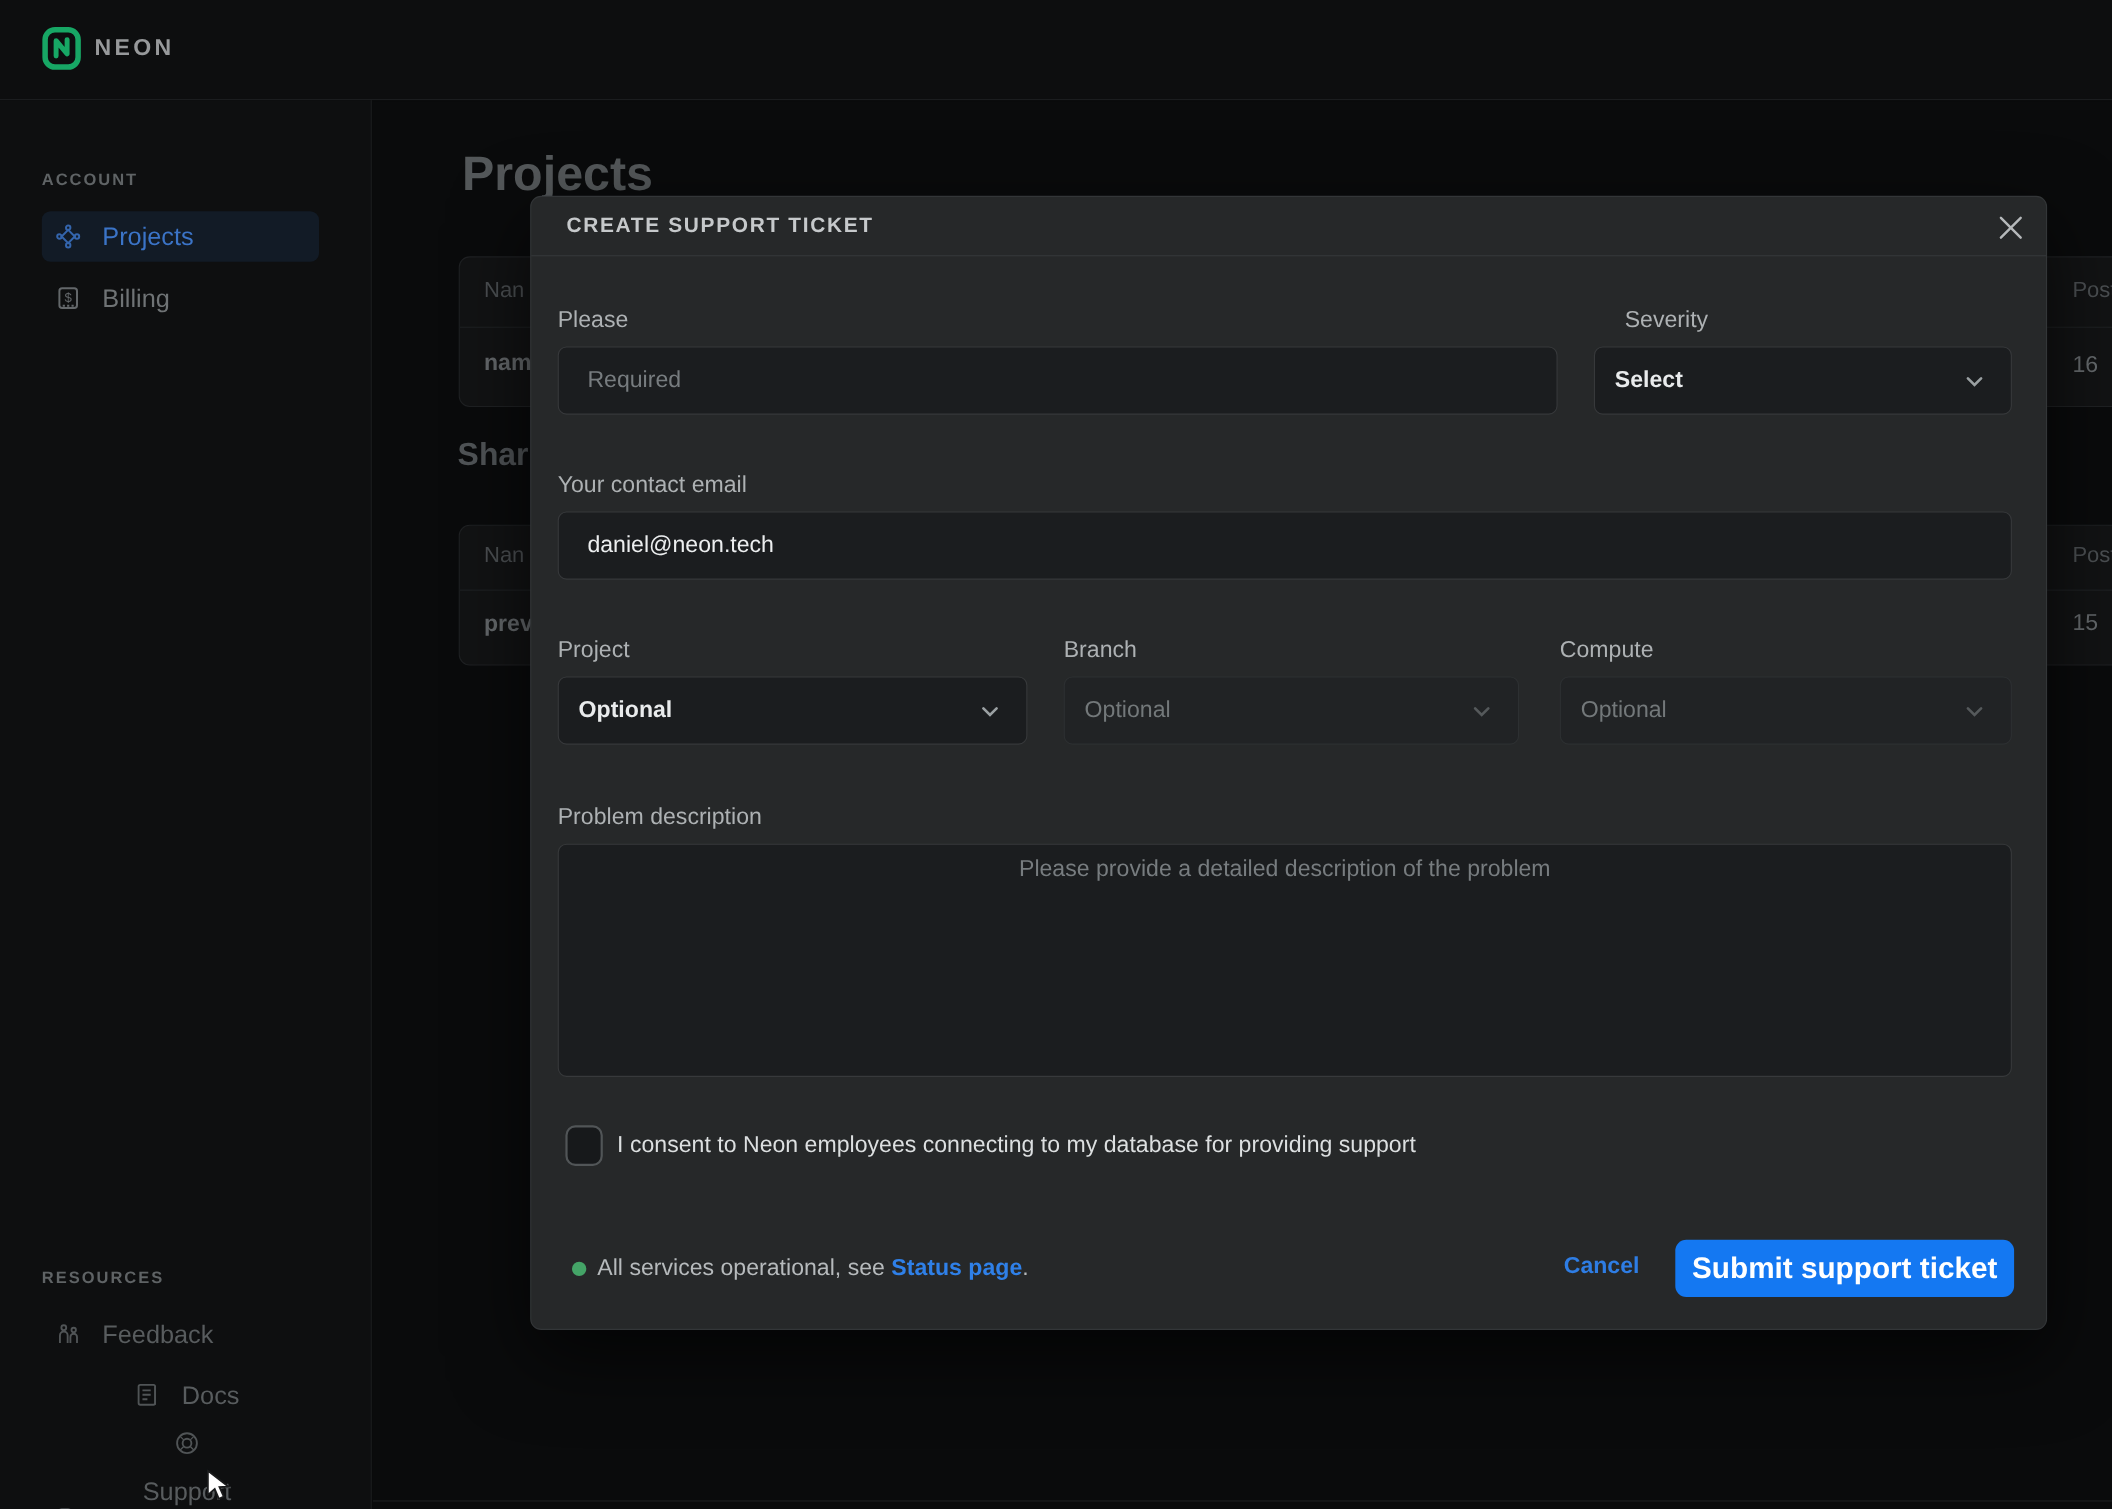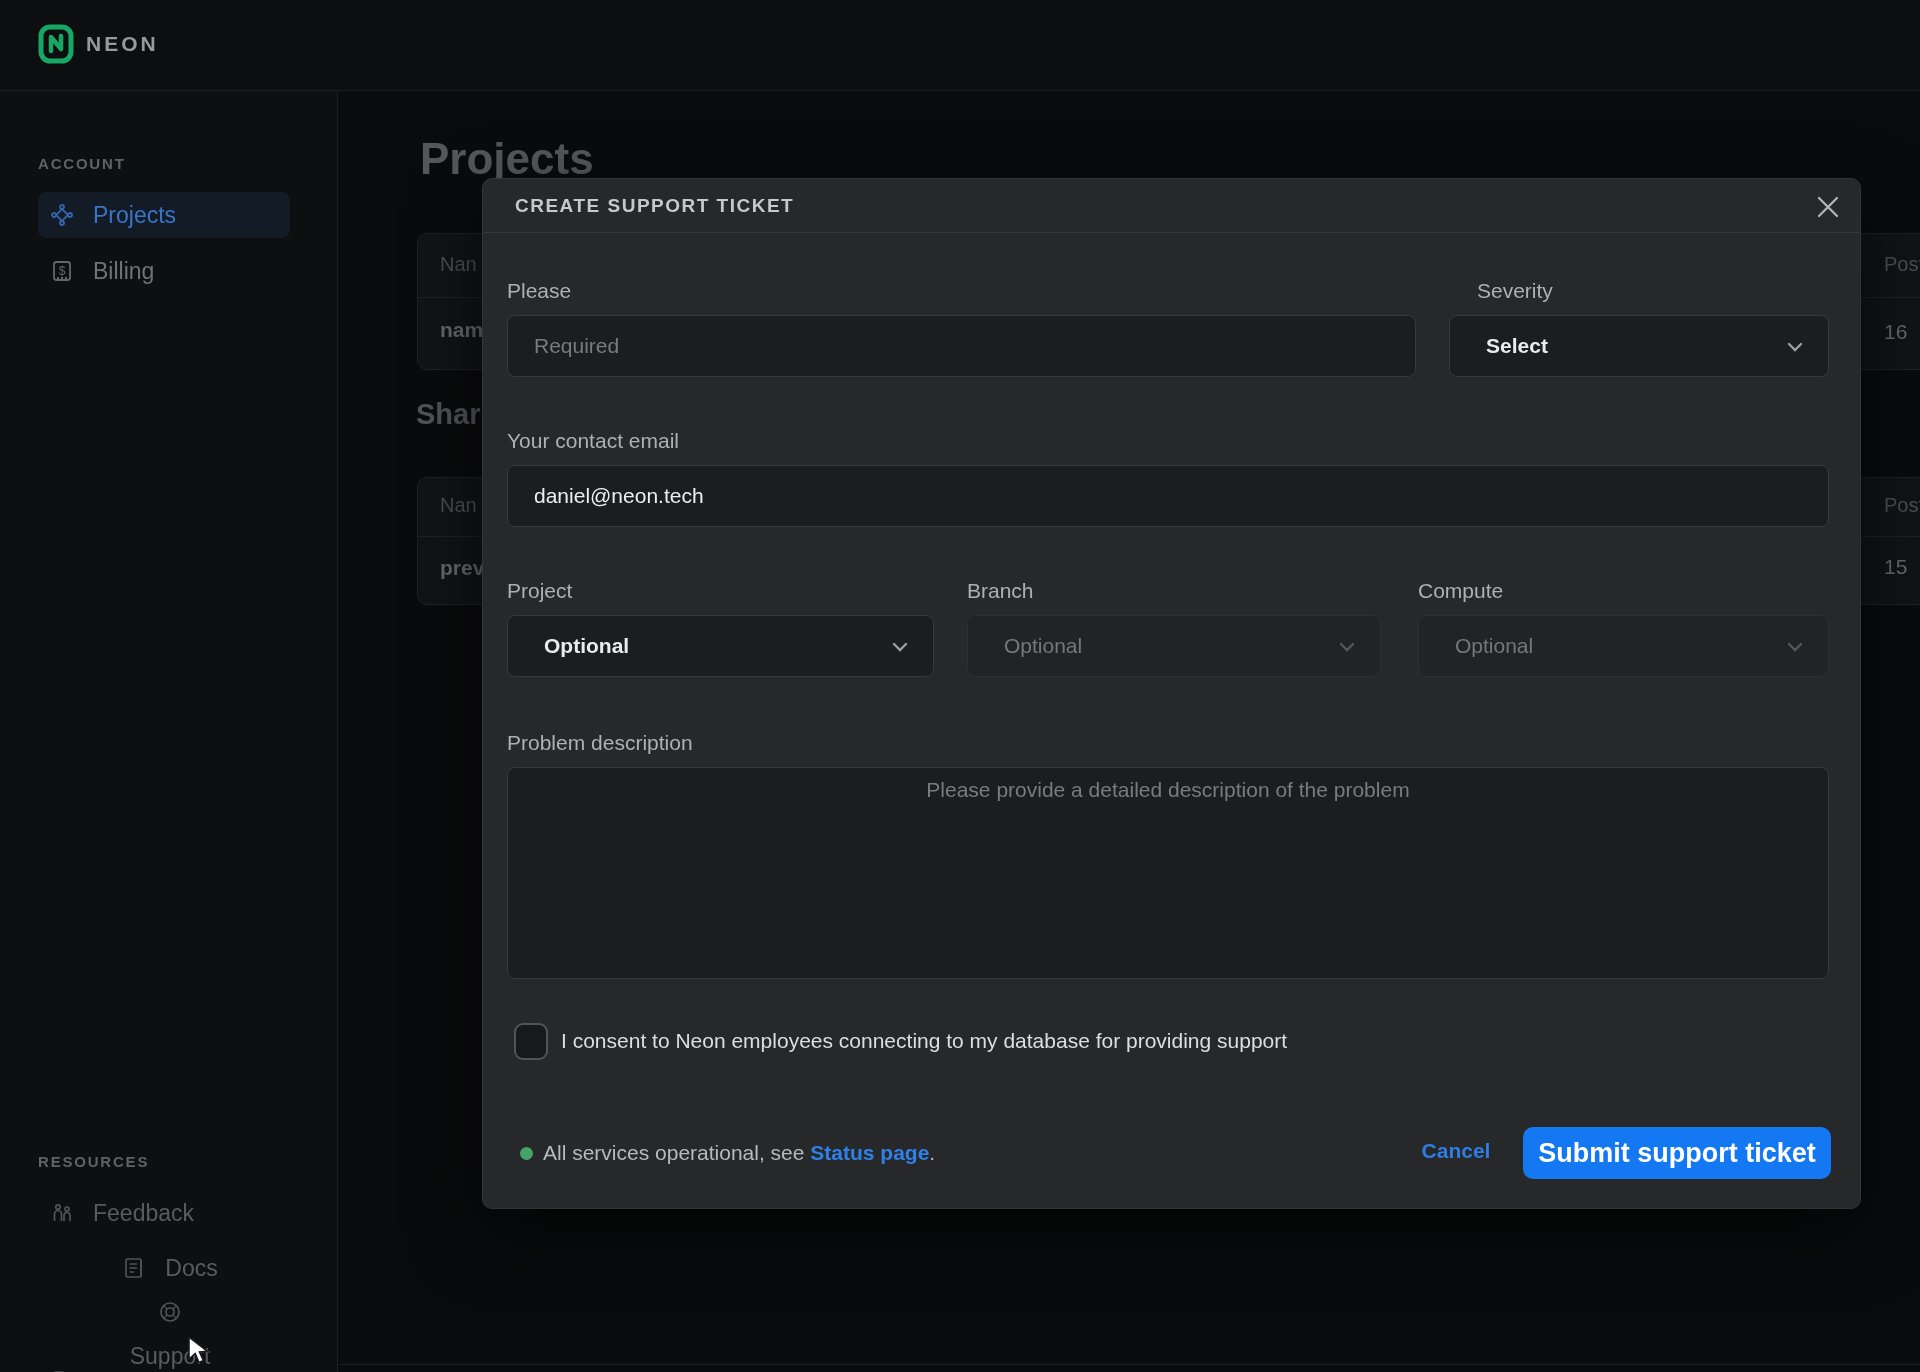--- a/index.html
+++ b/index.html
@@ -53,21 +53,21 @@
                background:none; border:none; cursor:pointer; }
 
   .field-label { position:absolute; font-size:21px; color:#adb1b3; }
   .tinput { position:absolute; background:#1b1d1f; border:1px solid #37393b; border-radius:8px;
             height:62px; color:#eceeef; font-size:21px; padding:0 26px;
             font-family:"Liberation Sans", sans-serif; outline:none; }
   .tinput::placeholder { color:#777c7f; opacity:1; }
   textarea.tinput { padding-top:8px; resize:none; line-height:28px;text-align:center; }
 
   .select { position:absolute; background:#1b1d1f; border:1px solid #37393b; border-radius:8px;
-            height:62px; display:flex; align-items:center; padding:0 36px;
+            height:62px; display:flex; align-items:center; padding:0 18px;
             color:#e9ebec; font-size:21px; font-weight:600; cursor:pointer; }
   .select .chev { position:absolute; right:22px; top:21px; }
   .select.disabled { background:#212325; border-color:#2d3032; color:#73787a;
                      font-weight:400; cursor:default; }
 
   .checkbox { position:absolute; left:31px; top:844px; width:34px; height:37px;
               border:2px solid #515557; border-radius:9px; background:#17191b; cursor:pointer; }
   .consent-label { position:absolute; left:78px; top:850px; font-size:21px; color:#dcdfe0; }
 
   .status-dot { position:absolute; left:37px; top:968px; width:13px; height:13px;

